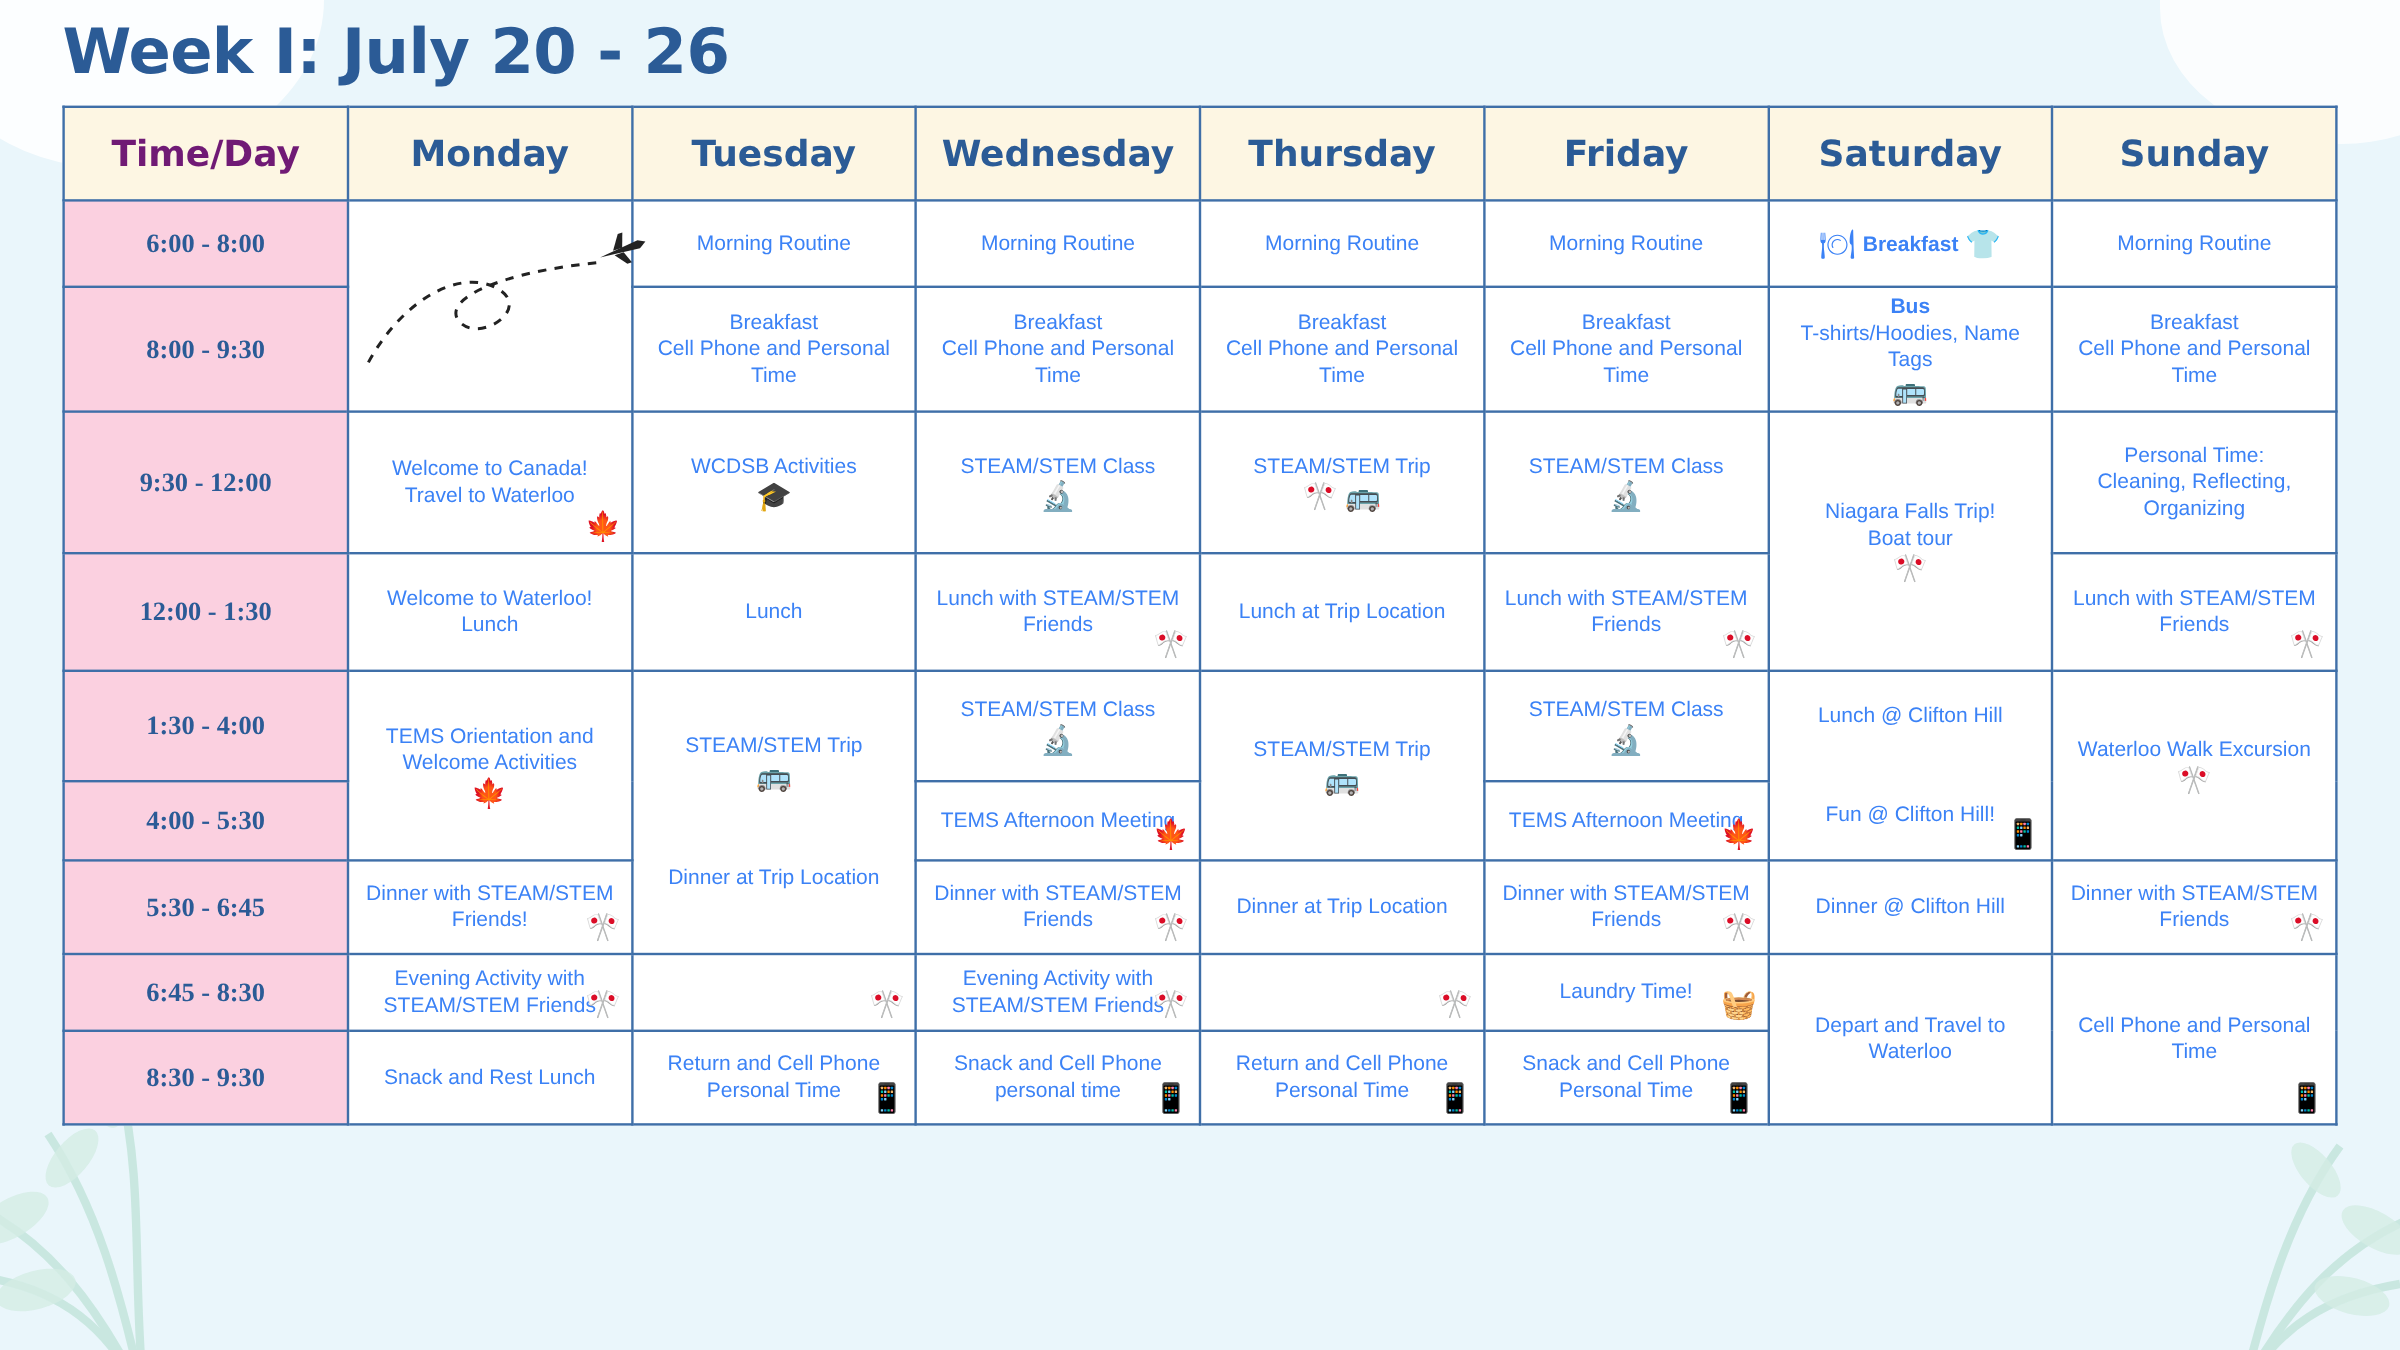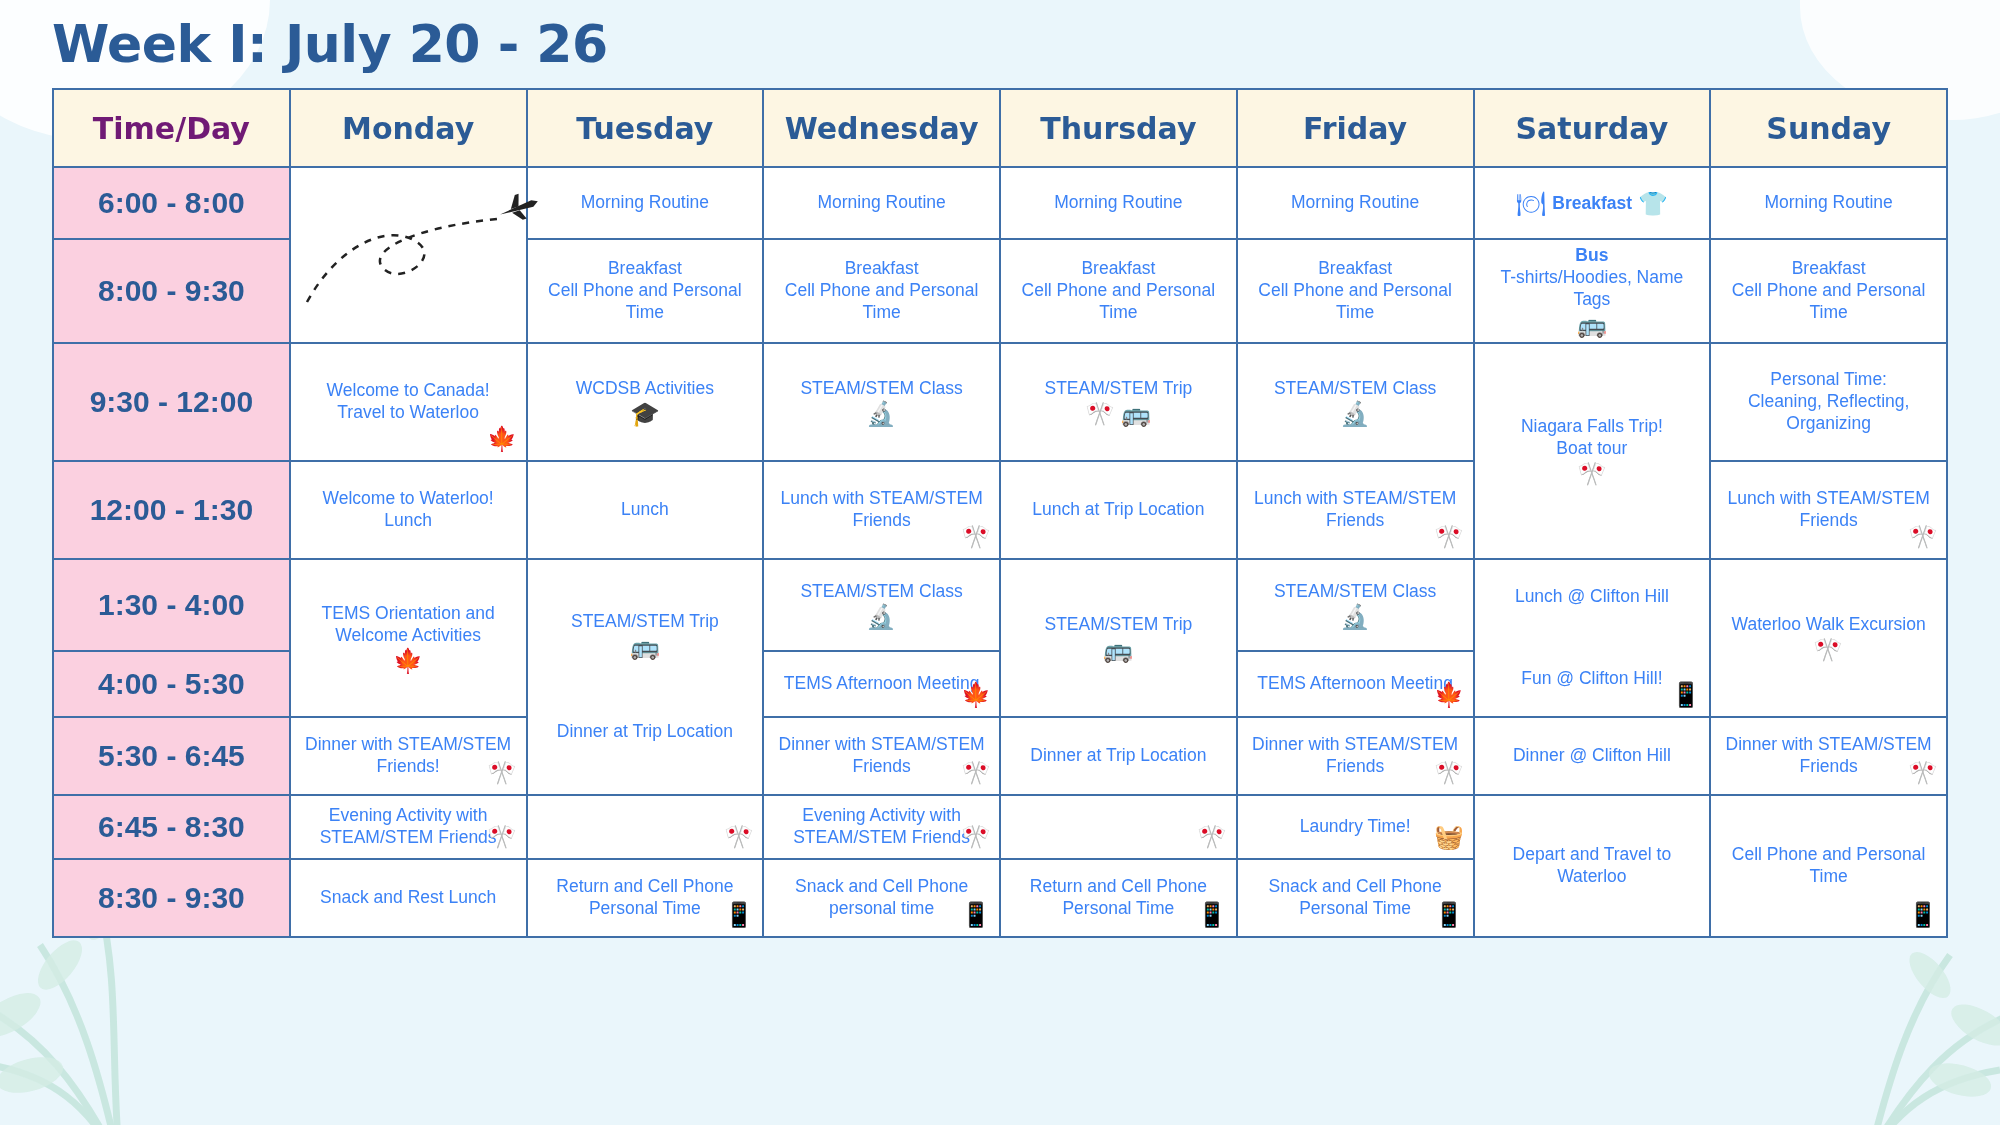--- a/index.html
+++ b/index.html
@@ -95,23 +95,23 @@
     font-weight: bold;
     font-size: 30px;
     height: 78px;
   }
   thead th.timeday {
     color: #701a75;
   }
   td.timecol {
     background: #fbd0e0;
     color: #2b5b96;
-    font-family: Liberation Sans, sans-serif;
+    font-family: Liberation Serif, serif;
     font-weight: bold;
-    font-size: 30px;
+    font-size: 22px;
     width: 232px;
   }
   td.cell {
     font-family: "Liberation Sans", sans-serif;
     font-size: 17.5px;
     color: #3b82f6;
     line-height: 1.25;
     position: relative;
   }
   td.cell .txt { display: block; }

